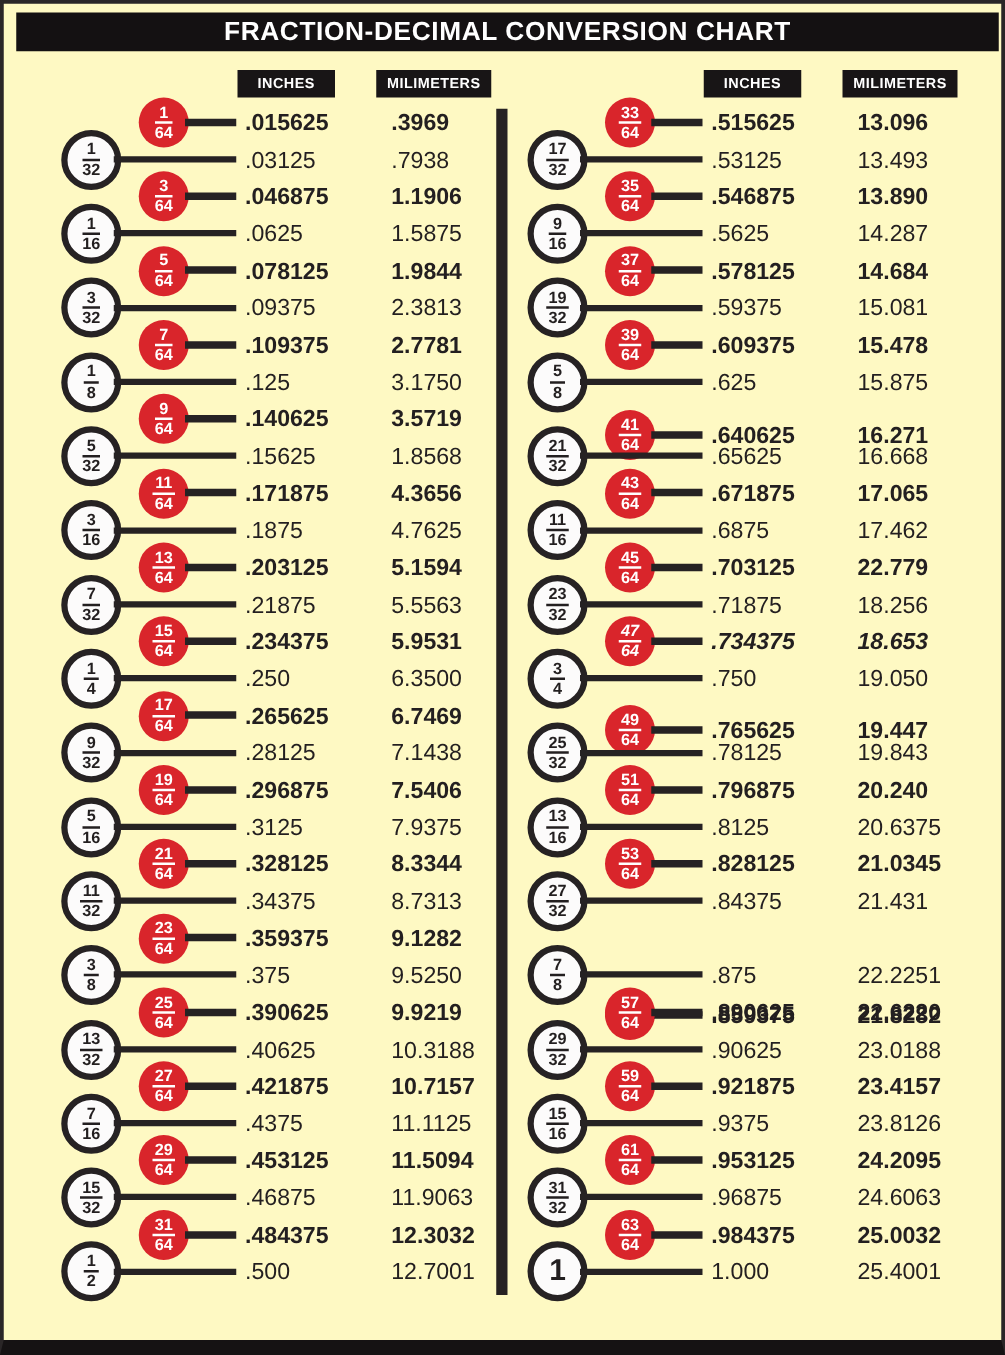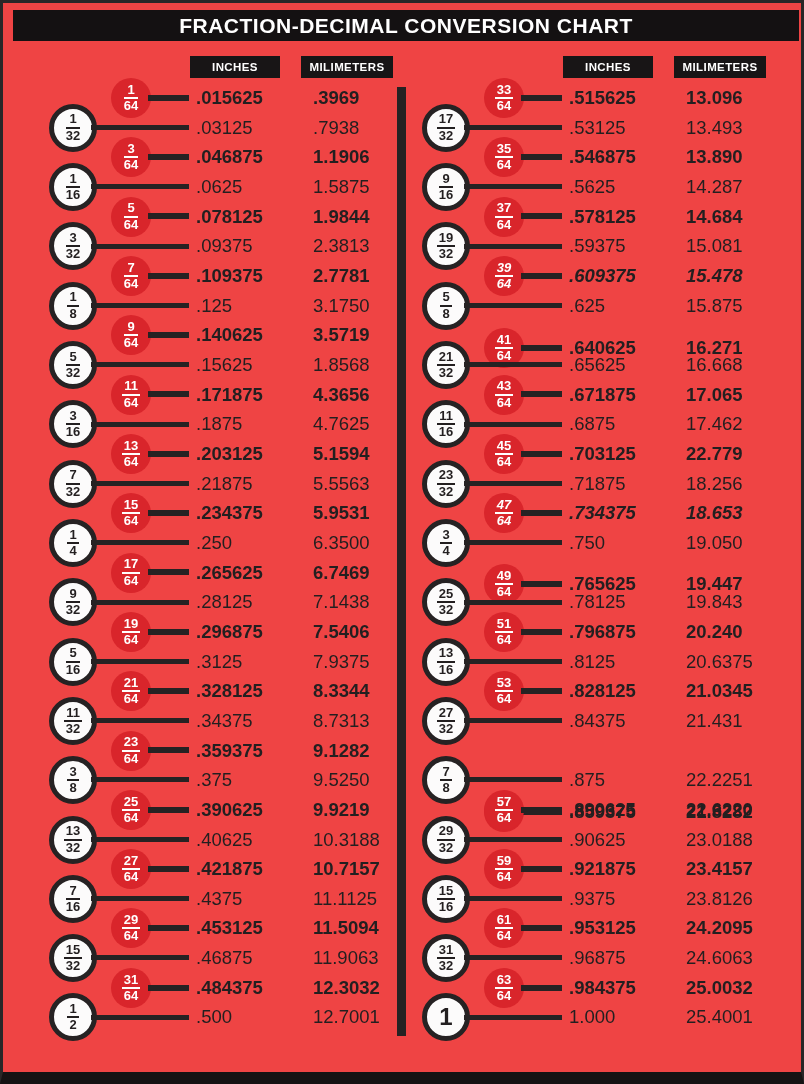--- a/index.html
+++ b/index.html
@@ -1,20 +1,20 @@
 <!DOCTYPE html>
 <html style="--red: #d9252b;"><head>
 <meta charset="utf-8">
 <style>
   html,body { margin:0; padding:0; background:#e8e8e8; }
   .page {
     position:relative;
     width:804px; height:1084px;
     box-sizing:border-box;
-    background:#ef4444;
+    background:#fef9c3;
     border:3px solid #2a2627;
     border-bottom:12px solid #151213;
     font-family:"Liberation Sans", sans-serif;
     color:#231f20;
     overflow:hidden;
   }
   .title-bar {
     position:absolute; top:7px; left:10px; right:2px; height:31px;
     background:#141112; color:#ffffff;
     display:flex; align-items:center; justify-content:center;
@@ -26,21 +26,21 @@
   }
   .column { position:absolute; top:0; width:392px; height:100%; }
   .col-left { left:0; }
   .col-right { left:373px; }
   .hdr {
     position:absolute; top:53px; height:22px;
     background:#181516; color:#ffffff;
     font-size:11.5px; font-weight:bold; letter-spacing:0.4px;
     display:flex; align-items:center; justify-content:center;
   }
-  .hdr-inches { left:187px; width:90px; }
+  .hdr-inches { left:187px; width:78px; }
   .hdr-mm { left:298px; width:92px; }
   .rows { position:absolute; top:80px; left:0; width:392px; height:950px; }
   .row { position:absolute; left:0; width:392px; height:29.66px; }
   .circle {
     position:absolute; border-radius:50%;
     display:flex; align-items:center; justify-content:center;
     box-sizing:content-box;
   }
   .circle.white {
     left:46px; top:-9px; width:38px; height:38px;
@@ -494,21 +494,21 @@
           <div class="circle white">
             <span class="frac">
               <span class="num">19</span>
               <span class="den">32</span>
             </span>
           </div>
           <div class="connector"></div>
           <div class="val inches">.59375</div>
           <div class="val mm">15.081</div>
         </div>
-        <div class="row bold" style="top: 177.96px; font-style: italic;">
+        <div class="row bold" style="top: 177.96px;">
           <div class="circle red">
             <span class="frac">
               <span class="num">39</span>
               <span class="den">64</span>
             </span>
           </div>
           <div class="connector"></div>
           <div class="val inches">.609375</div>
           <div class="val mm">15.478</div>
         </div>

